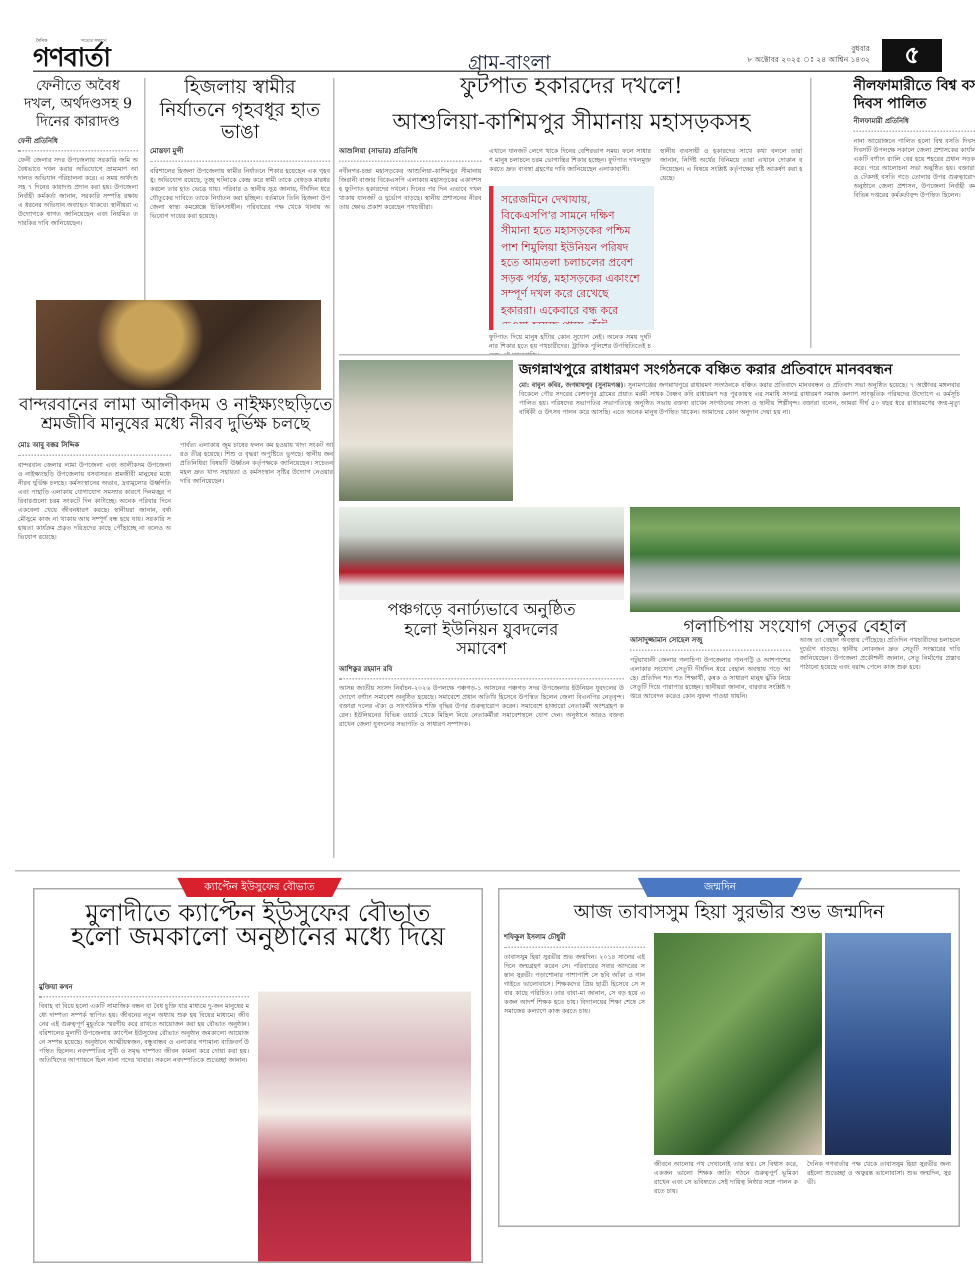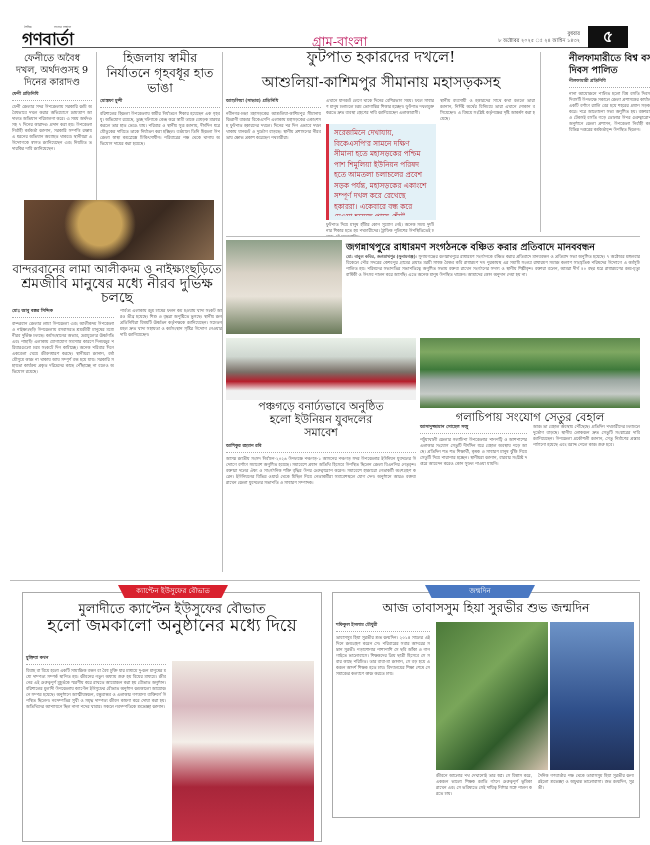--- a/index.html
+++ b/index.html
@@ -3,21 +3,21 @@
 <meta charset="utf-8">
 <style>
   * { box-sizing: border-box; margin: 0; padding: 0; }
   html, body { width: 650px; height: 845px; background: #fff; overflow: hidden; }
   body { font-family: "DejaVu Sans", sans-serif; color: #222; position: relative; }
 
   .masthead { position: absolute; left: 22px; top: 30px; width: 606px; height: 18px; border-bottom: 1px solid #555; }
   .logo { position: absolute; left: 0; top: 0; font: bold 17px "DejaVu Sans", sans-serif; letter-spacing: -0.5px; color: #111; line-height: 18px; }
   .logo-small { position: absolute; left: 2px; top: -5px; font-size: 3px; color: #333; }
   .logo-tag { position: absolute; left: 32px; top: -5px; font-size: 3px; color: #555; }
-  .section-name { position: absolute; left: 290px; top: 2px; font: 13px "DejaVu Serif", serif; color: #be185d; }
+  .section-name { position: absolute; left: 290px; top: 2px; font: 13px "DejaVu Serif", serif; color: #0f172a; }
   .date-block { position: absolute; right: 48px; top: 0px; text-align: right; font-size: 5px; line-height: 7px; color: #333; }
   .page-num { position: absolute; right: 0; top: -4px; width: 40px; height: 22px; background: #111; color: #fff; font: bold 16px "DejaVu Sans", sans-serif; text-align: center; line-height: 22px; }
 
   .headline { font-family: "DejaVu Serif", serif; color: #111; text-align: center; line-height: 1.15; }
   .byline { font-size: 4.5px; color: #333; font-weight: bold; border-bottom: 1px dotted #aaa; padding-bottom: 2px; margin-bottom: 3px; }
   .body-text { font-size: 4.2px; line-height: 6px; color: #444; text-align: justify; word-break: break-all; }
   .col { position: absolute; }
   .rule-v { position: absolute; width: 1px; background: #bbb; }
   .rule-h { position: absolute; height: 1px; background: #bbb; }
 
@@ -63,21 +63,21 @@
 <div class="col" style="left:100px; top:50px; width:120px;">
   <div class="headline" style="font-size:12.5px; line-height:15px; margin-bottom:3px;">হিজলায় স্বামীর নির্যাতনে গৃহবধূর হাত ভাঙা</div>
   <div class="byline">মোস্তফা মুন্সী</div>
   <div class="body-text" style="height:98px; overflow:hidden;">বরিশালের হিজলা উপজেলায় স্বামীর নির্যাতনে শিকার হয়েছেন এক গৃহবধূ। অভিযোগ রয়েছে, তুচ্ছ ঘটনাকে কেন্দ্র করে স্বামী তাকে বেধড়ক মারধর করলে তার হাত ভেঙে যায়। পরিবার ও স্থানীয় সূত্র জানায়, দীর্ঘদিন ধরে যৌতুকের দাবিতে তাকে নির্যাতন করা হচ্ছিল। বর্তমানে তিনি হিজলা উপজেলা স্বাস্থ্য কমপ্লেক্সে চিকিৎসাধীন। পরিবারের পক্ষ থেকে থানায় অভিযোগ দায়ের করা হয়েছে।</div>
 </div>
 
 <div class="photo photo-grain" style="left:24px; top:200px; width:190px; height:60px;"></div>
 
 <div class="col" style="left:12px; top:262px; width:210px;">
   <div class="headline" style="font-size:11.5px; line-height:14px;">বান্দরবানের লামা আলীকদম ও নাইক্ষ্যংছড়িতে</div>
-  <div class="headline" style="font-size:14px; line-height:14px; margin-bottom:4px;">শ্রমজীবি মানুষের মধ্যে নীরব দুর্ভিক্ষ চলছে</div>
+  <div class="headline" style="font-size:11px; line-height:14px; margin-bottom:4px;">শ্রমজীবি মানুষের মধ্যে নীরব দুর্ভিক্ষ চলছে</div>
   <div style="display:flex; gap:6px;">
     <div style="width:102px;">
       <div class="byline">মোঃ আবু বক্কর সিদ্দিক</div>
       <div class="body-text" style="height:270px; overflow:hidden;">বান্দরবান জেলার লামা উপজেলা এবং আলীকদম উপজেলা ও নাইক্ষ্যংছড়ি উপজেলায় বসবাসরত শ্রমজীবী মানুষের মধ্যে নীরব দুর্ভিক্ষ চলছে। কর্মসংস্থানের অভাব, দ্রব্যমূল্যের ঊর্ধ্বগতি এবং পাহাড়ি এলাকায় যোগাযোগ সমস্যার কারণে দিনমজুর পরিবারগুলো চরম সংকটে দিন কাটাচ্ছে। অনেক পরিবার দিনে একবেলা খেয়ে জীবনধারণ করছে। স্থানীয়রা জানান, বর্ষা মৌসুমে কাজ না থাকায় আয় সম্পূর্ণ বন্ধ হয়ে যায়। সরকারি সহায়তা কার্যক্রম প্রকৃত দরিদ্রদের কাছে পৌঁছাচ্ছে না বলেও অভিযোগ রয়েছে।</div>
     </div>
     <div style="width:102px;">
       <div class="body-text" style="height:280px; overflow:hidden;">পার্বত্য এলাকায় জুম চাষের ফলন কম হওয়ায় খাদ্য সংকট আরও তীব্র হয়েছে। শিশু ও বৃদ্ধরা অপুষ্টিতে ভুগছে। স্থানীয় জনপ্রতিনিধিরা বিষয়টি ঊর্ধ্বতন কর্তৃপক্ষকে জানিয়েছেন। সচেতন মহল দ্রুত খাদ্য সহায়তা ও কর্মসংস্থান সৃষ্টির উদ্যোগ নেওয়ার দাবি জানিয়েছেন।</div>
     </div>
   </div>
 </div>
@@ -141,21 +141,21 @@
       <div class="body-text" style="height:126px; overflow:hidden;">আজ তা বেহাল অবস্থায় পৌঁছেছে। প্রতিদিন পথচারীদের চলাচলে দুর্ভোগ বাড়ছে। স্থানীয় লোকজন দ্রুত সেতুটি সংস্কারের দাবি জানিয়েছেন। উপজেলা প্রকৌশলী জানান, সেতু নির্মাণের প্রস্তাব পাঠানো হয়েছে এবং বরাদ্দ পেলে কাজ শুরু হবে।</div>
     </div>
   </div>
 </div>
 
 <div class="rule-h" style="left:10px; top:580px; width:630px;"></div>
 
 <div class="framed" style="left:22px; top:592px; width:300px; height:250px;"></div>
 <div class="tab-label tab-red" style="left:118px; top:585px; width:110px;">ক্যাপ্টেন ইউসুফের বৌভাত</div>
 <div class="col" style="left:26px; top:600px; width:292px;">
-  <div class="headline" style="font-size:13px; line-height:17px;">মুলাদীতে ক্যাপ্টেন ইউসুফের বৌভাত</div>
+  <div class="headline" style="font-size:16px; line-height:17px;">মুলাদীতে ক্যাপ্টেন ইউসুফের বৌভাত</div>
   <div class="headline" style="font-size:17px; line-height:17px; margin-bottom:21px;">হলো জমকালো অনুষ্ঠানের মধ্যে দিয়ে</div>
   <div style="display:flex; gap:6px;">
     <div style="width:140px;">
       <div class="byline">মুক্তিয়া কথন</div>
       <div class="body-text" style="height:184px; overflow:hidden;">বিবাহ বা বিয়ে হলো একটি সামাজিক বন্ধন বা বৈধ চুক্তি যার মাধ্যমে দু-জন মানুষের মধ্যে দাম্পত্য সম্পর্ক স্থাপিত হয়। জীবনের নতুন অধ্যায় শুরু হয় বিয়ের মাধ্যমে। জীবনের এই গুরুত্বপূর্ণ মুহূর্তকে স্মরণীয় করে রাখতে আয়োজন করা হয় বৌভাত অনুষ্ঠান। বরিশালের মুলাদী উপজেলায় ক্যাপ্টেন ইউসুফের বৌভাত অনুষ্ঠান জমকালো আয়োজনে সম্পন্ন হয়েছে। অনুষ্ঠানে আত্মীয়স্বজন, বন্ধুবান্ধব ও এলাকার গণ্যমান্য ব্যক্তিবর্গ উপস্থিত ছিলেন। নবদম্পতির সুখী ও সমৃদ্ধ দাম্পত্য জীবন কামনা করে দোয়া করা হয়। অতিথিদের আপ্যায়নে ছিল নানা পদের খাবার। সকলে নবদম্পতিকে শুভেচ্ছা জানান।</div>
     </div>
     <div class="photo-wedding" style="width:142px; height:180px; margin-top:6px;"></div>
   </div>
 </div>
 

